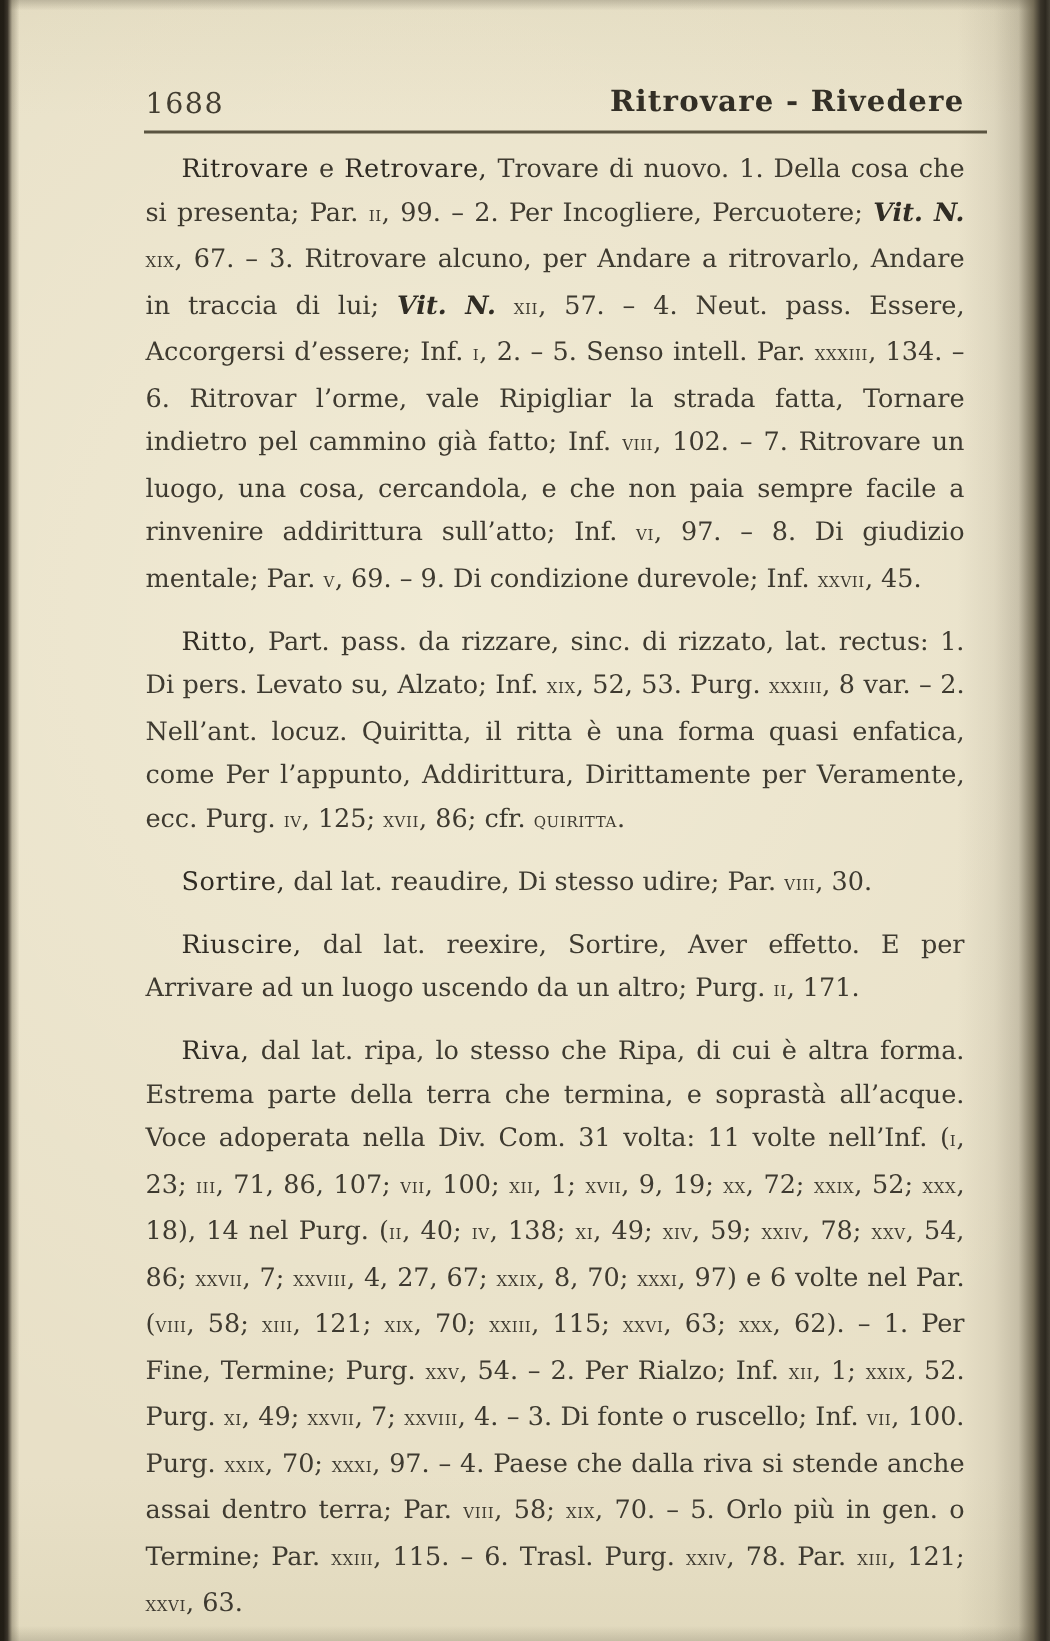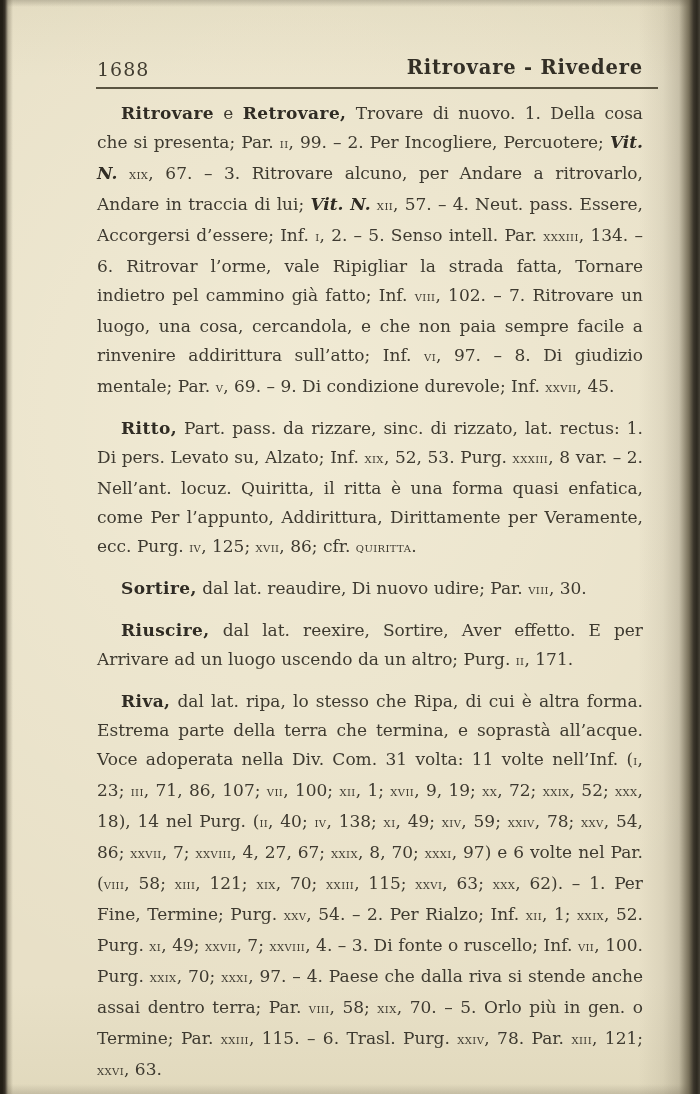--- a/index.html
+++ b/index.html
@@ -55,39 +55,39 @@
 
   .text-block {
     position: absolute; top: 99px; left: 97px; width: 546px;
     color: #3e3a30; font-size: 17px; line-height: 29px;
   }
   .entry {
     text-align: justify; text-indent: 24px; margin-bottom: 11px;
   }
   .entry span { text-indent: 0; }
   .s-n { }
-  .s-b  { font-weight: bold; color: #302c24; letter-spacing: 0.4px; }
+  .s-b  { font-weight: normal; color: #302c24; letter-spacing: 0.4px; }
   .s-i  { }
   .s-bi { font-weight: bold; font-style: italic; color: #302c24; }
   .s-sc { font-size: 10px; letter-spacing: 0.4px; }
 </style>
 </head>
 <body>
 
 <div class="page">
   <div class="header">
     <span class="page-number">1688</span>
     <span class="running-head">Ritrovare - Rivedere</span>
   </div>
   <div class="header-rule"></div>
 
   <div class="text-block">
       <p class="entry"><span class="s-b">Ritrovare</span><span class="s-n"> e </span><span class="s-b">Retrovare,</span><span class="s-n"> Trovare di nuovo. 1. Della cosa che si presenta; </span><span class="s-i">Par.</span><span class="s-n"> </span><span class="s-sc">II</span><span class="s-n">, 99. – 2. Per Incogliere, Percuotere; </span><span class="s-bi">Vit. N.</span><span class="s-n"> </span><span class="s-sc">XIX</span><span class="s-n">, 67. – 3. </span><span class="s-i">Ritrovare alcuno,</span><span class="s-n"> per Andare a ritrovarlo, Andare in traccia di lui; </span><span class="s-bi">Vit. N.</span><span class="s-n"> </span><span class="s-sc">XII</span><span class="s-n">, 57. – 4. Neut. pass. Essere, Accorgersi d’essere; </span><span class="s-i">Inf.</span><span class="s-n"> </span><span class="s-sc">I</span><span class="s-n">, 2. – 5. Senso intell. </span><span class="s-i">Par.</span><span class="s-n"> </span><span class="s-sc">XXXIII</span><span class="s-n">, 134. – 6. </span><span class="s-i">Ritrovar l’orme,</span><span class="s-n"> vale Ripigliar la strada fatta, Tornare indietro pel cammino già fatto; </span><span class="s-i">Inf.</span><span class="s-n"> </span><span class="s-sc">VIII</span><span class="s-n">, 102. – 7. </span><span class="s-i">Ritrovare un luogo, una cosa,</span><span class="s-n"> cercandola, e che non paia sempre facile a rinvenire addirittura sull’atto; </span><span class="s-i">Inf.</span><span class="s-n"> </span><span class="s-sc">VI</span><span class="s-n">, 97. – 8. Di giudizio mentale; </span><span class="s-i">Par.</span><span class="s-n"> </span><span class="s-sc">V</span><span class="s-n">, 69. – 9. Di condizione durevole; </span><span class="s-i">Inf.</span><span class="s-n"> </span><span class="s-sc">XXVII</span><span class="s-n">, 45.</span></p>
       <p class="entry"><span class="s-b">Ritto,</span><span class="s-n"> Part. pass. da </span><span class="s-i">rizzare,</span><span class="s-n"> sinc. di </span><span class="s-i">rizzato,</span><span class="s-n"> lat. </span><span class="s-i">rectus:</span><span class="s-n"> 1. Di pers. Levato su, Alzato; </span><span class="s-i">Inf.</span><span class="s-n"> </span><span class="s-sc">XIX</span><span class="s-n">, 52, 53. </span><span class="s-i">Purg.</span><span class="s-n"> </span><span class="s-sc">XXXIII</span><span class="s-n">, 8 </span><span class="s-i">var.</span><span class="s-n"> – 2. Nell’ant. locuz. </span><span class="s-i">Quiritta,</span><span class="s-n"> il </span><span class="s-i">ritta</span><span class="s-n"> è una forma quasi enfatica, come Per l’appunto, Addirittura, Dirittamente per Veramente, ecc. </span><span class="s-i">Purg.</span><span class="s-n"> </span><span class="s-sc">IV</span><span class="s-n">, 125; </span><span class="s-sc">XVII</span><span class="s-n">, 86; cfr. </span><span class="s-sc">QUIRITTA</span><span class="s-n">.</span></p>
-      <p class="entry"><span class="s-b">Sortire,</span><span class="s-n"> dal lat. </span><span class="s-i">reaudire,</span><span class="s-n"> Di nuovo udire; </span><span class="s-i">Par.</span><span class="s-n"> </span><span class="s-sc">VIII</span><span class="s-n">, 30.</span></p>
+      <p class="entry"><span class="s-b">Sortire,</span><span class="s-n"> dal lat. </span><span class="s-i">reaudire,</span><span class="s-n"> Di stesso udire; </span><span class="s-i">Par.</span><span class="s-n"> </span><span class="s-sc">VIII</span><span class="s-n">, 30.</span></p>
       <p class="entry"><span class="s-b">Riuscire,</span><span class="s-n"> dal lat. </span><span class="s-i">reexire,</span><span class="s-n"> Sortire, Aver effetto. E per Arrivare ad un luogo uscendo da un altro; </span><span class="s-i">Purg.</span><span class="s-n"> </span><span class="s-sc">II</span><span class="s-n">, 171.</span></p>
       <p class="entry"><span class="s-b">Riva,</span><span class="s-n"> dal lat. </span><span class="s-i">ripa,</span><span class="s-n"> lo stesso che </span><span class="s-i">Ripa,</span><span class="s-n"> di cui è altra forma. Estrema parte della terra che termina, e soprastà all’acque. Voce adoperata nella </span><span class="s-i">Div. Com.</span><span class="s-n"> 31 volta: 11 volte nell’</span><span class="s-i">Inf.</span><span class="s-n"> (</span><span class="s-sc">I</span><span class="s-n">, 23; </span><span class="s-sc">III</span><span class="s-n">, 71, 86, 107; </span><span class="s-sc">VII</span><span class="s-n">, 100; </span><span class="s-sc">XII</span><span class="s-n">, 1; </span><span class="s-sc">XVII</span><span class="s-n">, 9, 19; </span><span class="s-sc">XX</span><span class="s-n">, 72; </span><span class="s-sc">XXIX</span><span class="s-n">, 52; </span><span class="s-sc">XXX</span><span class="s-n">, 18), 14 nel </span><span class="s-i">Purg.</span><span class="s-n"> (</span><span class="s-sc">II</span><span class="s-n">, 40; </span><span class="s-sc">IV</span><span class="s-n">, 138; </span><span class="s-sc">XI</span><span class="s-n">, 49; </span><span class="s-sc">XIV</span><span class="s-n">, 59; </span><span class="s-sc">XXIV</span><span class="s-n">, 78; </span><span class="s-sc">XXV</span><span class="s-n">, 54, 86; </span><span class="s-sc">XXVII</span><span class="s-n">, 7; </span><span class="s-sc">XXVIII</span><span class="s-n">, 4, 27, 67; </span><span class="s-sc">XXIX</span><span class="s-n">, 8, 70; </span><span class="s-sc">XXXI</span><span class="s-n">, 97) e 6 volte nel </span><span class="s-i">Par.</span><span class="s-n"> (</span><span class="s-sc">VIII</span><span class="s-n">, 58; </span><span class="s-sc">XIII</span><span class="s-n">, 121; </span><span class="s-sc">XIX</span><span class="s-n">, 70; </span><span class="s-sc">XXIII</span><span class="s-n">, 115; </span><span class="s-sc">XXVI</span><span class="s-n">, 63; </span><span class="s-sc">XXX</span><span class="s-n">, 62). – 1. Per Fine, Termine; </span><span class="s-i">Purg.</span><span class="s-n"> </span><span class="s-sc">XXV</span><span class="s-n">, 54. – 2. Per Rialzo; </span><span class="s-i">Inf.</span><span class="s-n"> </span><span class="s-sc">XII</span><span class="s-n">, 1; </span><span class="s-sc">XXIX</span><span class="s-n">, 52. </span><span class="s-i">Purg.</span><span class="s-n"> </span><span class="s-sc">XI</span><span class="s-n">, 49; </span><span class="s-sc">XXVII</span><span class="s-n">, 7; </span><span class="s-sc">XXVIII</span><span class="s-n">, 4. – 3. Di fonte o ruscello; </span><span class="s-i">Inf.</span><span class="s-n"> </span><span class="s-sc">VII</span><span class="s-n">, 100. </span><span class="s-i">Purg.</span><span class="s-n"> </span><span class="s-sc">XXIX</span><span class="s-n">, 70; </span><span class="s-sc">XXXI</span><span class="s-n">, 97. – 4. Paese che dalla riva si stende anche assai dentro terra; </span><span class="s-i">Par.</span><span class="s-n"> </span><span class="s-sc">VIII</span><span class="s-n">, 58; </span><span class="s-sc">XIX</span><span class="s-n">, 70. – 5. Orlo più in gen. o Termine; </span><span class="s-i">Par.</span><span class="s-n"> </span><span class="s-sc">XXIII</span><span class="s-n">, 115. – 6. Trasl. </span><span class="s-i">Purg.</span><span class="s-n"> </span><span class="s-sc">XXIV</span><span class="s-n">, 78. </span><span class="s-i">Par.</span><span class="s-n"> </span><span class="s-sc">XIII</span><span class="s-n">, 121; </span><span class="s-sc">XXVI</span><span class="s-n">, 63.</span></p>
       <p class="entry"><span class="s-b">Rivadere,</span><span class="s-n"> Forma nell’inf. inusitata, ma viva per compiere quelle del verbo Riandare; </span></p>
     </div>
 
   <div class="edge-top"></div>
   <div class="edge-bottom"></div>
   <div class="edge-left"></div>
   <div class="edge-right"></div>
 </div>

